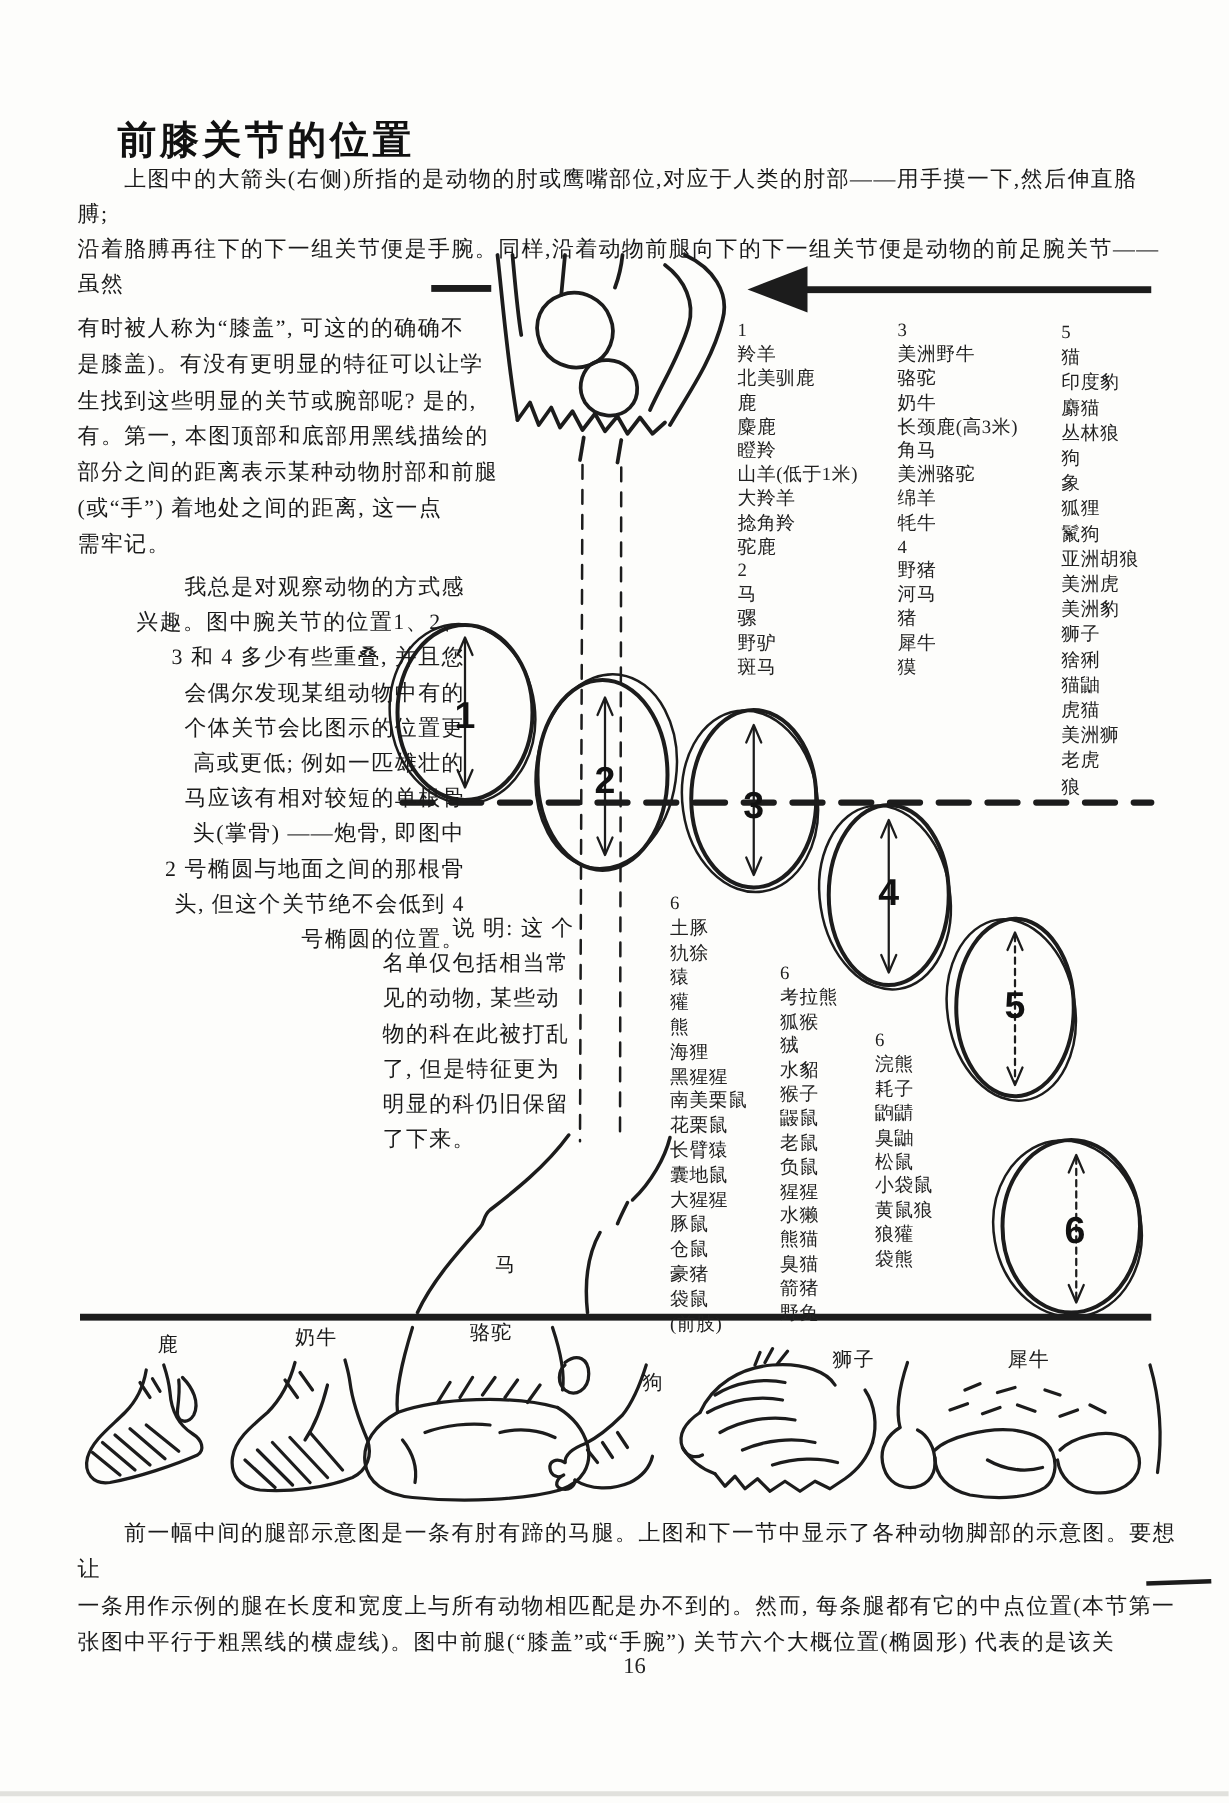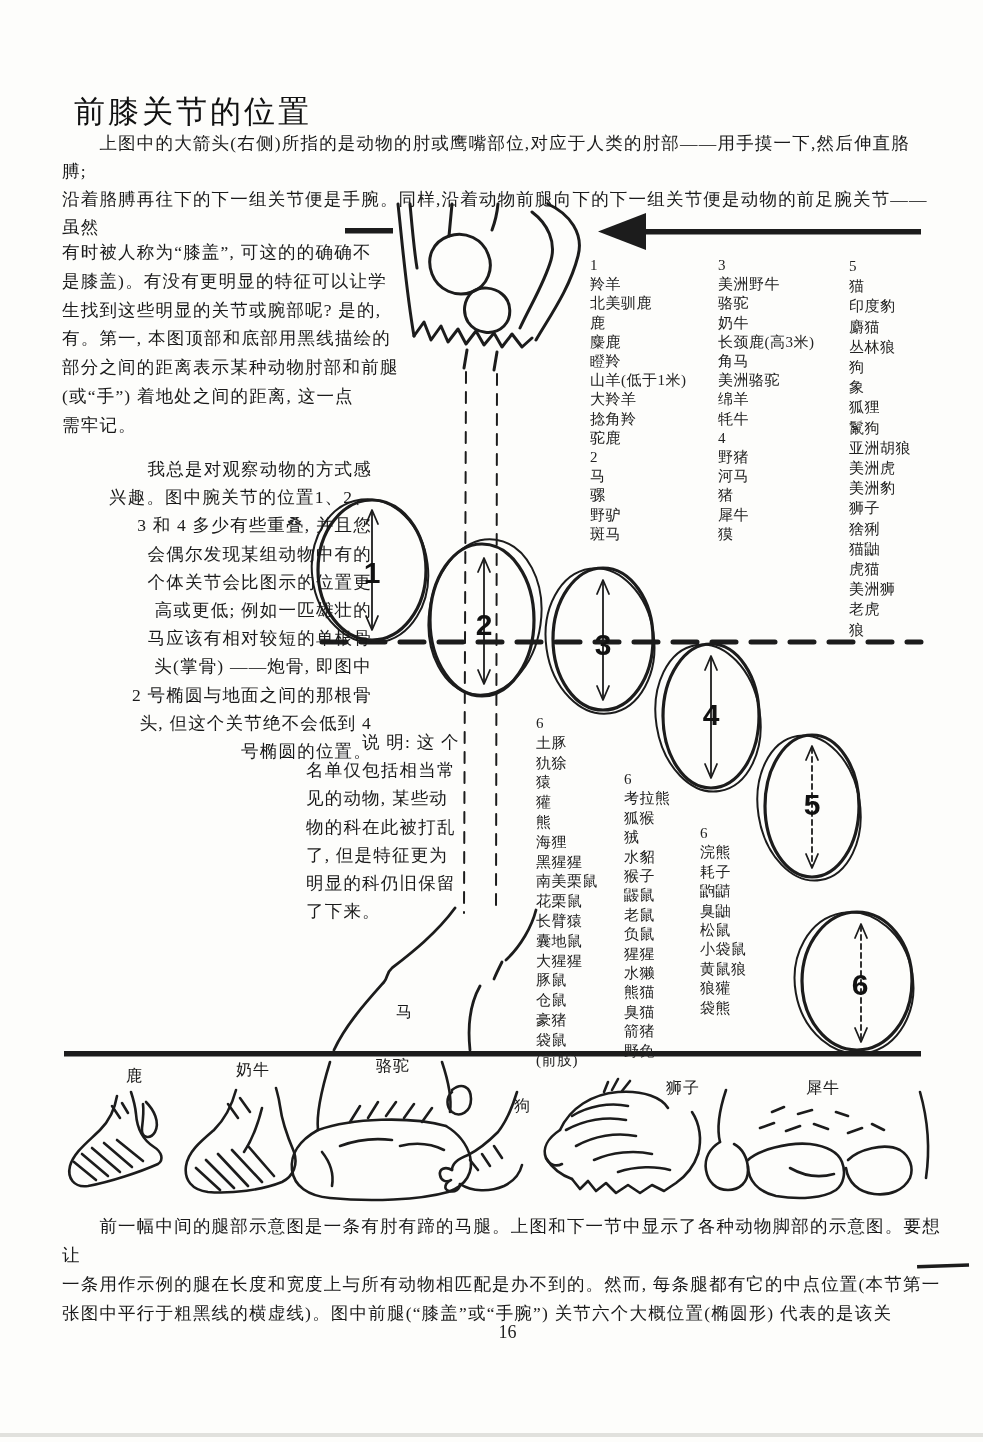--- a/index.html
+++ b/index.html
@@ -6,21 +6,21 @@
   body{
     width:983px;height:1442px;position:relative;
     background:#fdfdfb;color:#1a1a1a;
     font-family:"Liberation Serif","DejaVu Serif",serif;
     overflow:hidden;
   }
   .abs{position:absolute;}
   .pretext{white-space:pre-line;}
   .title{
     font-family:"Liberation Sans","DejaVu Sans",sans-serif;
-    font-weight:normal;font-size:31px;letter-spacing:3px;color:#111;
+    font-weight:bold;font-size:31px;letter-spacing:3px;color:#111;margin-left:20px;
   }
   .body-l{font-size:17.5px;letter-spacing:1.2px;}
   .intro{line-height:28px;font-family:Liberation Serif, serif;}
   .para1{line-height:28.8px;}
   .para2{line-height:28.2px;}
   .note{line-height:28.2px;}
   .bottom{line-height:29px;}
   .animal-list{font-size:15px;letter-spacing:0.5px;color:#222;}
   .l-a{line-height:19.2px;}
   .l-b{line-height:20.2px;}
@@ -169,21 +169,21 @@
 
     <rect x="917" y="1265" width="52" height="3.6" fill="#1c1c1c" stroke="none" transform="rotate(-2 917 1265)"></rect>
   </g>
 </svg>
 
 <h1 class="abs title" style="left:74px;top:70px;">前膝关节的位置</h1>
 
 <div class="abs pretext body-l intro" style="left:62px;top:129px;width:872px;">　　上图中的大箭头(右侧)所指的是动物的肘或鹰嘴部位,对应于人类的肘部——用手摸一下,然后伸直胳膊;
 沿着胳膊再往下的下一组关节便是手腕。同样,沿着动物前腿向下的下一组关节便是动物的前足腕关节——虽然</div>
 
-<div class="abs pretext body-l para1" style="left:62px;top:238px;width:355px;">有时被人称为“膝盖”, 可这的的确确不
+<div class="abs pretext body-l para1" style="left:62px;top:248px;width:355px;">有时被人称为“膝盖”, 可这的的确确不
 是膝盖)。有没有更明显的特征可以让学
 生找到这些明显的关节或腕部呢? 是的,
 有。第一, 本图顶部和底部用黑线描绘的
 部分之间的距离表示某种动物肘部和前腿
 (或“手”) 着地处之间的距离, 这一点
 需牢记。</div>
 
 <div class="abs pretext body-l para2" style="left:62px;top:455px;width:310px;text-align:right;">　　我总是对观察动物的方式感
 兴趣。图中腕关节的位置1、2、
 3 和 4 多少有些重叠, 并且您

